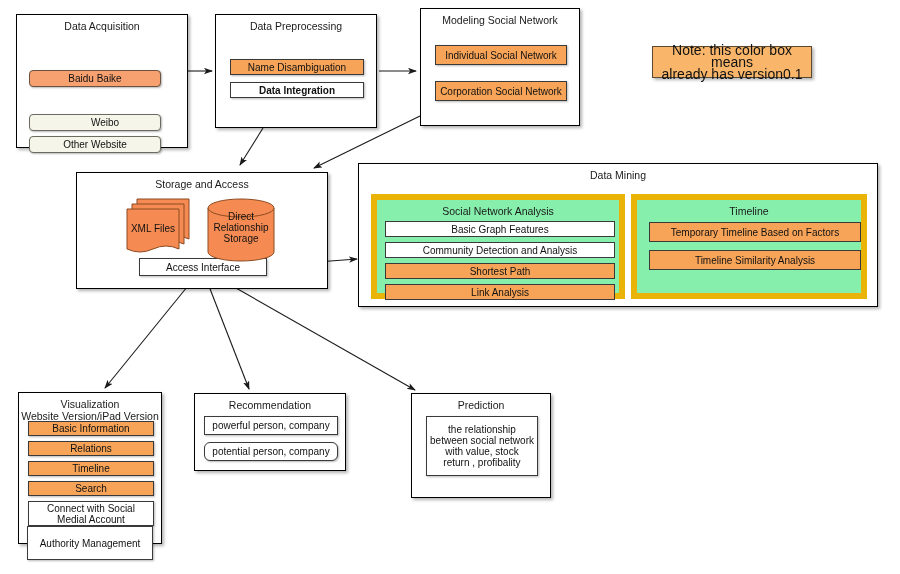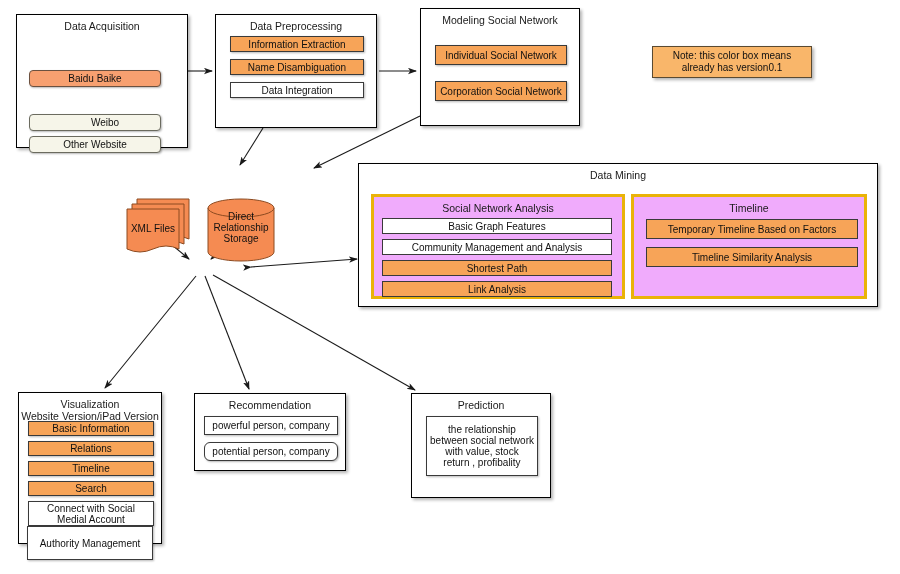--- a/index.html
+++ b/index.html
@@ -29,22 +29,22 @@
   .grp-title {
     text-align: center;
     font-size: 10.5px;
     color: #1a1a1a;
     line-height: 12px;
     padding-top: 5px;
     white-space: pre-line;
   }
   .subgrp {
     position: absolute;
-    background: #f0abfc;
-    border: 3px solid #eab308;
+    background: #86efac;
+    border: 6px solid #eab308;
     box-sizing: border-box;
   }
   .item {
     position: absolute;
     box-sizing: border-box;
     border: 1px solid #4d4d4d;
     background: #ffffff;
     font-size: 10px;
     color: #111111;
     display: flex;
@@ -60,21 +60,21 @@
   .item.cream   { background: #f6f5e9; border-color: #6b6b5f; }
   .item.plain   { background: #ffffff; border-color: #3a3a3a; }
   .item.rounded { border-radius: 4px; }
   .item.noshadow{ box-shadow: none; }
 
   .note {
     position: absolute;
     background: #f9b66a;
     border: 1px solid #5a4a32;
     box-sizing: border-box;
-    font-size: 10px;
+    font-size: 14px;
     color: #111111;
     display: flex;
     align-items: center;
     justify-content: center;
     text-align: center;
     line-height: 12px;
     white-space: pre-line;
     box-shadow: 2px 2px 3px rgba(0,0,0,0.30);
   }
 
@@ -126,34 +126,37 @@
 
   <div class="grp" style="left:16px; top:14px; width:172px; height:134px;">
     <div class="grp-title">Data Acquisition</div>
     <div class="item orange rounded" style="left:12px; top:55px; width:132px; height:17px;">Baidu Baike</div>
     <div class="item cream rounded" style="left:12px; top:99px; width:132px; height:17px;padding-left:20px;">Weibo</div>
     <div class="item cream rounded" style="left:12px; top:121px; width:132px; height:17px;">Other Website</div>
   </div>
 
   <div class="grp" style="left:215px; top:14px; width:162px; height:114px;">
     <div class="grp-title">Data Preprocessing</div>
-    <div class="item orange2" style="left:14px; top:21px; width:134px; height:16px;">Information Extraction</div>
     <div class="item orange2" style="left:14px; top:44px; width:134px; height:16px;">Name Disambiguation</div>
-    <div class="item plain" style="left:14px; top:67px; width:134px; height:16px;">Data Integration</div>
+    <div class="item plain" style="left:14px; top:67px; width:134px; height:16px;font-weight:bold;">Data Integration</div>
   </div>
 
   <div class="grp" style="left:420px; top:8px; width:160px; height:118px;">
     <div class="grp-title">Modeling Social Network</div>
     <div class="item orange2" style="left:14px; top:36px; width:132px; height:20px;">Individual Social Network</div>
     <div class="item orange2" style="left:14px; top:72px; width:132px; height:20px;">Corporation Social Network</div>
   </div>
 
   <div class="note" style="left:652px; top:46px; width:160px; height:32px;">Note: this color box means
 already has version0.1</div>
 
+  <div class="grp" style="left:76px; top:172px; width:252px; height:117px;">
+    <div class="grp-title">Storage and Access</div>
+    <div class="item plain" style="left:62px; top:85px; width:128px; height:18px;">Access Interface</div>
+  </div>
 
   <svg class="layer">
     <g>
       <path d="M137,199 h52 v40 q-13,-6 -26,0 q-13,6 -26,0 z" fill="#f58b52" stroke="#8c4a20" stroke-width="1"></path>
       <path d="M132,204 h52 v40 q-13,-6 -26,0 q-13,6 -26,0 z" fill="#f58b52" stroke="#8c4a20" stroke-width="1"></path>
       <path d="M127,209 h52 v40 q-13,-6 -26,0 q-13,6 -26,0 z" fill="#f58b52" stroke="#8c4a20" stroke-width="1"></path>
     </g>
     <g>
       <path d="M208,208 h66 v44 a33,9 0 0 1 -66,0 z" fill="#f58b52" stroke="#8c4a20" stroke-width="1"></path>
       <ellipse cx="241" cy="208" rx="33" ry="9" fill="#f58b52" stroke="#8c4a20" stroke-width="1"></ellipse>
@@ -163,21 +166,21 @@
   <div class="shape-label" style="left:210px; top:211px; width:62px;">Direct
 Relationship
 Storage</div>
 
   <div class="grp" style="left:358px; top:163px; width:520px; height:144px;">
     <div class="grp-title">Data Mining</div>
 
     <div class="subgrp" style="left:12px; top:30px; width:254px; height:105px;">
       <div class="grp-title">Social Network Analysis</div>
       <div class="item plain noshadow" style="left:8px; top:21px; width:230px; height:16px;">Basic Graph Features</div>
-      <div class="item plain noshadow" style="left:8px; top:42px; width:230px; height:16px;">Community Management and Analysis</div>
+      <div class="item plain noshadow" style="left:8px; top:42px; width:230px; height:16px;">Community Detection and Analysis</div>
       <div class="item orange2 noshadow" style="left:8px; top:63px; width:230px; height:16px;">Shortest Path</div>
       <div class="item orange2 noshadow" style="left:8px; top:84px; width:230px; height:16px;">Link Analysis</div>
     </div>
 
     <div class="subgrp" style="left:272px; top:30px; width:236px; height:105px;">
       <div class="grp-title">Timeline</div>
       <div class="item orange2 noshadow" style="left:12px; top:22px; width:212px; height:20px;">Temporary Timeline Based on Factors</div>
       <div class="item orange2 noshadow" style="left:12px; top:50px; width:212px; height:20px;">Timeline Similarity Analysis</div>
     </div>
   </div>

